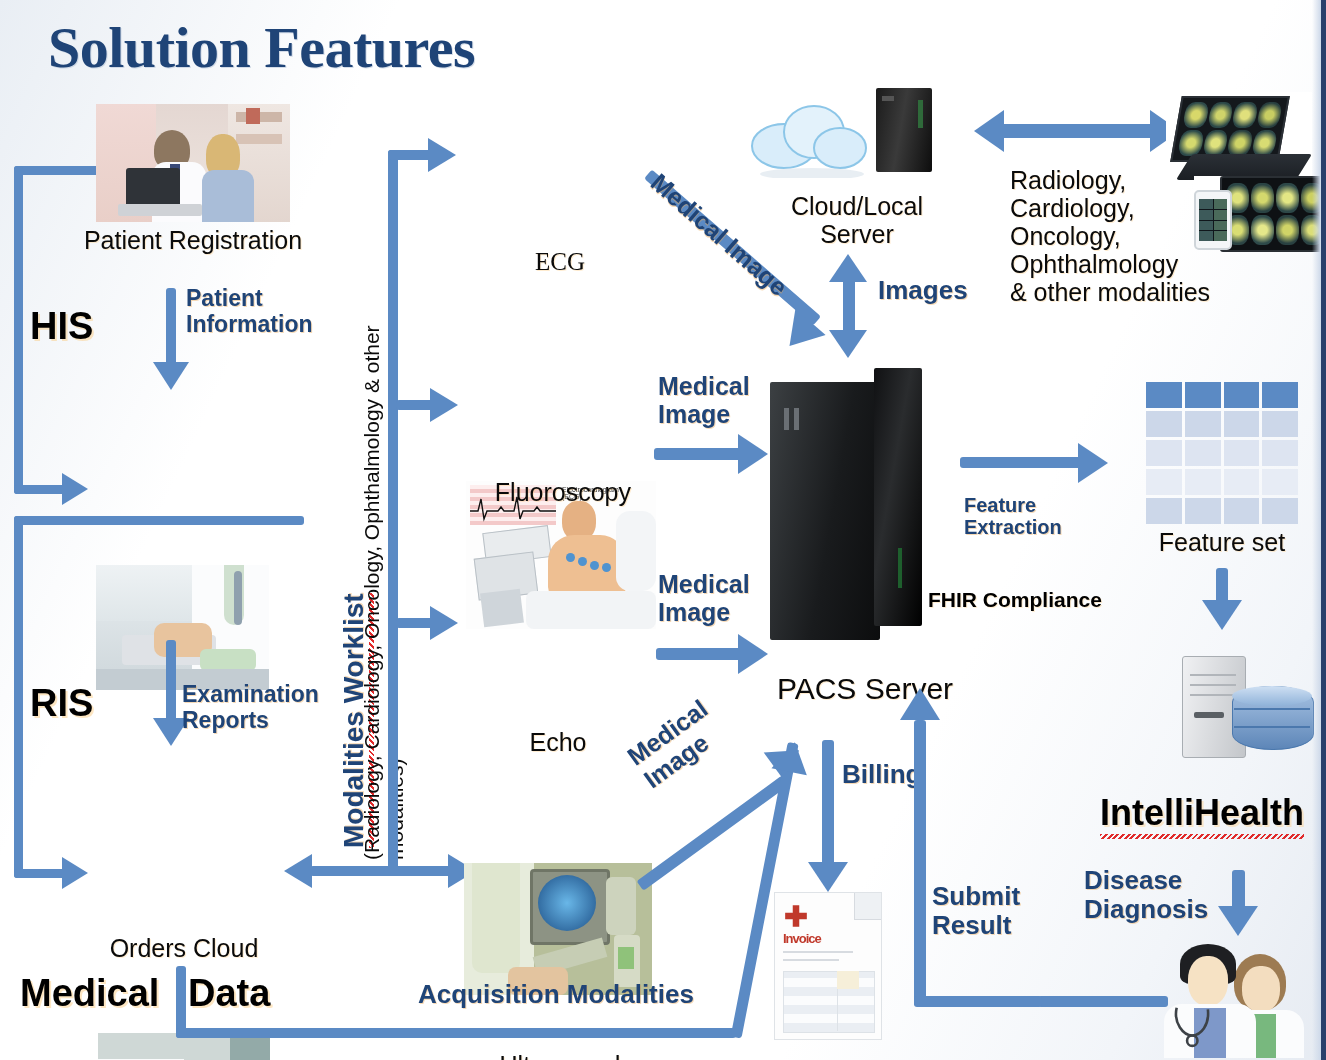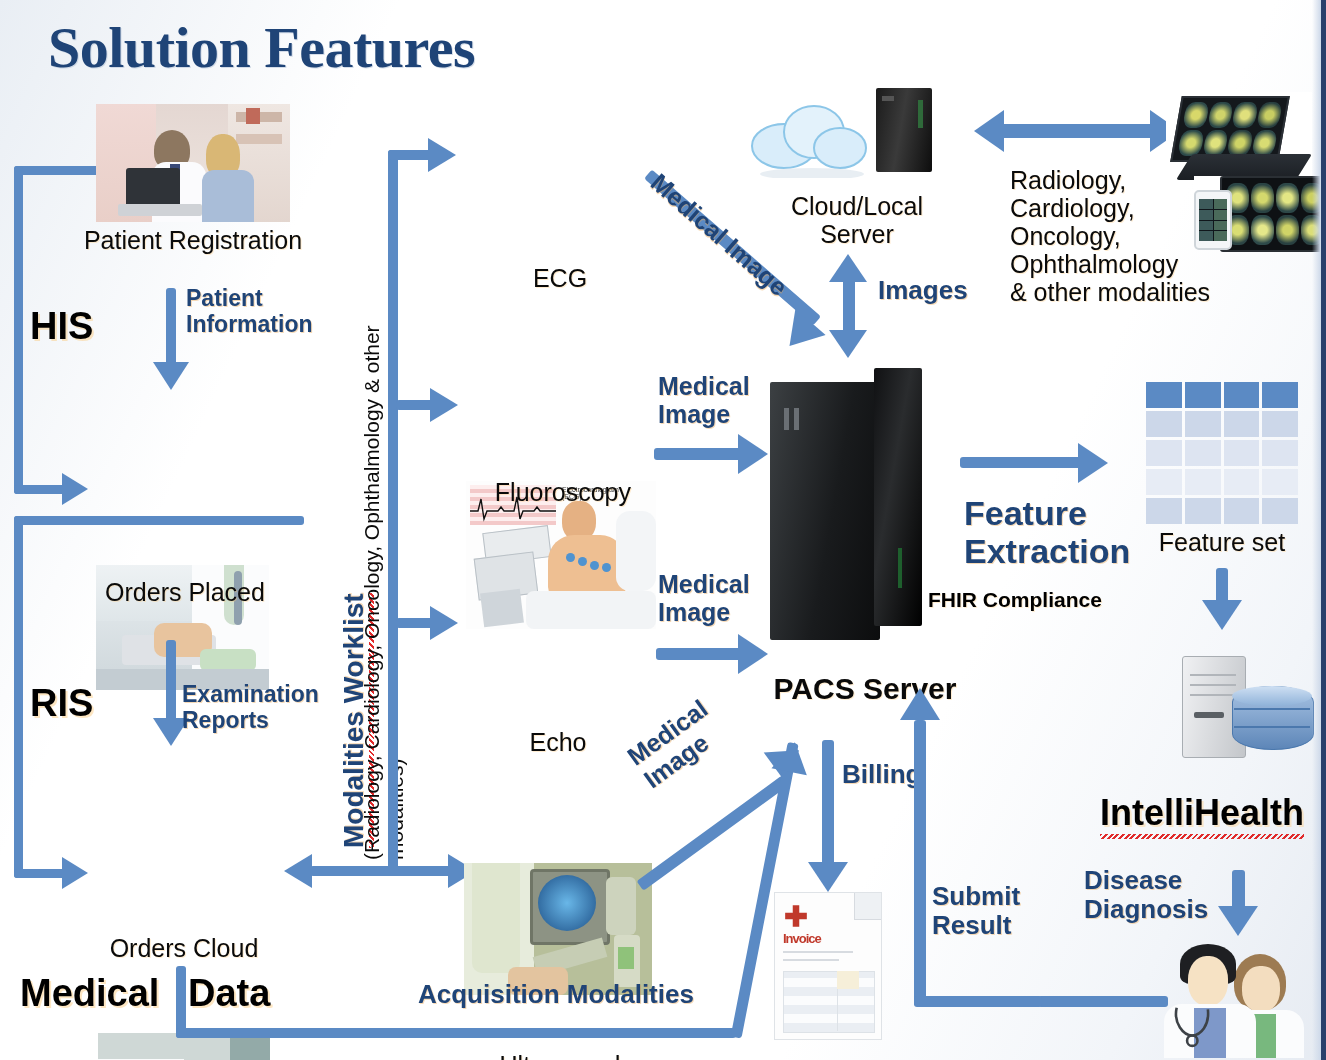--- a/index.html
+++ b/index.html
@@ -19,21 +19,21 @@
     font-size:58px;font-weight:bold;color:#1F4477;
     letter-spacing:-0.5px;
     text-shadow:1px 1px 0 rgba(180,195,215,.55);
     white-space:nowrap;
   }
   .cap{            
     font-size:25px;color:#0a0a0a;font-weight:400;text-align:center;
     text-shadow:1px 1px 0 rgba(255,200,120,.35);
     line-height:1.12;white-space:pre-line;
   }
-  .capbig{font-size:30px;font-weight:bold;}
+  .capbig{font-size:30px;font-weight:normal;}
   .blu{            
     font-size:23px;font-weight:bold;color:#1F4477;line-height:1.12;
     text-shadow:1px 1px 0 rgba(235,170,90,.45);
     white-space:pre-line;
   }
   .blk-bold{font-size:38px;font-weight:bold;color:#000;
     text-shadow:2px 2px 0 rgba(250,200,120,.45);}
   .sq{position:relative;display:inline-block;}
   .sq::after{
     content:"";position:absolute;left:0;right:0;bottom:-5px;height:5px;
@@ -99,21 +99,20 @@
   <div class="abs photo" style="left:96px;top:447px;width:173px;height:125px;background:linear-gradient(180deg,#e9eef1,#cdd6da);">
     <i style="left:0;top:0;width:173px;height:56px;background:linear-gradient(180deg,#eef2f4,#dfe6e9);"></i>
     <i style="left:96px;top:0;width:77px;height:125px;background:#fbfcfd;"></i>
     <i style="left:128px;top:0;width:20px;height:60px;background:#cfe0cf;border-radius:0 0 10px 10px;"></i>
     <i style="left:138px;top:6px;width:8px;height:54px;background:#8fa0ae;border-radius:4px;"></i>
     <i style="left:26px;top:70px;width:94px;height:30px;background:#dfe2e6;border-radius:4px;"></i>
     <i style="left:58px;top:58px;width:58px;height:34px;background:#e8c49e;border-radius:10px;"></i>
     <i style="left:104px;top:84px;width:56px;height:22px;background:#c8e0c4;border-radius:6px;"></i>
     <i style="left:0;top:104px;width:173px;height:21px;background:#c3ccd2;"></i>
   </div>
-  <div class="abs cap" style="left:60px;top:578px;width:250px;">Orders Placed</div>
 
   <div class="abs bar" style="left:166px;top:640px;width:10px;height:84px;border-radius:3px;"></div>
   <div class="abs ah" style="left:153px;top:718px;border-left:18px solid transparent;border-right:18px solid transparent;border-top:28px solid #5B8AC4;"></div>
   <div class="abs blu" style="left:182px;top:682px;">Examination
 Reports</div>
 
   <div class="abs photo" style="left:98px;top:790px;width:172px;height:128px;background:linear-gradient(180deg,#dfe6e6,#b9c9c6);">
     <i style="left:0;top:0;width:172px;height:40px;background:#cfd8d6;"></i>
     <i style="left:0;top:26px;width:86px;height:102px;background:#fbfcfd;"></i>
 
@@ -161,21 +160,21 @@
     <i style="left:16px;top:110px;width:40px;height:34px;background:#cfd5da;transform:rotate(-7deg);"></i>
     <i style="left:96px;top:20px;width:34px;height:40px;border-radius:45%;background:#e5b183;"></i>
     <i style="left:82px;top:54px;width:78px;height:62px;border-radius:26px 26px 10px 10px;background:#eebf92;"></i>
     <i style="left:100px;top:72px;width:9px;height:9px;border-radius:50%;background:#4f93d0;"></i>
     <i style="left:112px;top:76px;width:9px;height:9px;border-radius:50%;background:#4f93d0;"></i>
     <i style="left:124px;top:80px;width:9px;height:9px;border-radius:50%;background:#4f93d0;"></i>
     <i style="left:136px;top:82px;width:9px;height:9px;border-radius:50%;background:#4f93d0;"></i>
     <i style="left:60px;top:110px;width:130px;height:38px;background:#f2f4f6;border-radius:8px;"></i>
     <i style="left:150px;top:30px;width:40px;height:80px;background:#f3f5f7;border-radius:14px;"></i>
   </div>
-  <div class="abs cap" style="left:480px;top:264px;width:160px;">ECG</div>
+  <div class="abs cap" style="left:480px;top:248px;width:160px;font-family:Liberation Serif, serif;">ECG</div>
 
   <div class="abs bar" style="left:648px;top:168px;width:224px;height:12px;border-radius:3px;transform:rotate(41deg);transform-origin:left center;"></div>
   <div class="abs ah" style="left:780px;top:318px;border-left:20px solid transparent;border-right:20px solid transparent;border-top:32px solid #5B8AC4;transform:rotate(41deg);"></div>
   <div class="abs blu" style="left:664px;top:168px;transform:rotate(41deg);transform-origin:left top;font-size:25px;">Medical Image</div>
 
   <div class="abs" style="left:748px;top:84px;width:210px;height:110px;">
     <svg viewBox="0 0 130 90" style="position:absolute;left:0;top:4px;width:130px;height:90px;">
       <ellipse cx="36" cy="58" rx="32" ry="22" fill="#d9edfa" stroke="#8cc6e8" stroke-width="2"></ellipse>
       <ellipse cx="66" cy="44" rx="30" ry="26" fill="#e3f2fb" stroke="#8cc6e8" stroke-width="2"></ellipse>
       <ellipse cx="92" cy="60" rx="26" ry="20" fill="#d9edfa" stroke="#8cc6e8" stroke-width="2"></ellipse>
@@ -281,21 +280,21 @@
     <div style="position:absolute;left:104px;top:0;width:48px;height:258px;background:linear-gradient(100deg,#101113,#2a2c2e 40%,#000);border-radius:2px;"></div>
     <div style="position:absolute;left:14px;top:40px;width:5px;height:22px;background:#6a6f74;"></div>
     <div style="position:absolute;left:24px;top:40px;width:5px;height:22px;background:#6a6f74;"></div>
     <div style="position:absolute;left:128px;top:180px;width:4px;height:40px;background:#1e5f2d;"></div>
   </div>
   <div class="abs cap capbig" style="left:740px;top:672px;width:250px;">PACS Server</div>
   <div class="abs" style="left:928px;top:588px;font-size:21px;font-weight:bold;color:#000;text-shadow:1px 1px 0 rgba(255,210,140,.4);">FHIR Compliance</div>
 
   <div class="abs bar" style="left:960px;top:457px;width:128px;height:11px;border-radius:3px;"></div>
   <div class="abs ah" style="left:1078px;top:443px;border-top:20px solid transparent;border-bottom:20px solid transparent;border-left:30px solid #5B8AC4;"></div>
-  <div class="abs blu" style="left:964px;top:494px;font-size:34px;">Feature
+  <div class="abs blu" style="left:964px;top:494px;font-size:20px;">Feature
 Extraction</div>
 
   <div class="abs tbl" style="left:1146px;top:382px;width:152px;">
     <div style="background:#5B8AC4;"></div>
     <div style="background:#5B8AC4;"></div>
     <div style="background:#5B8AC4;"></div>
     <div style="background:#5B8AC4;"></div>
     <div style="background:#ccd7e9;"></div>
     <div style="background:#ccd7e9;"></div>
     <div style="background:#ccd7e9;"></div>

